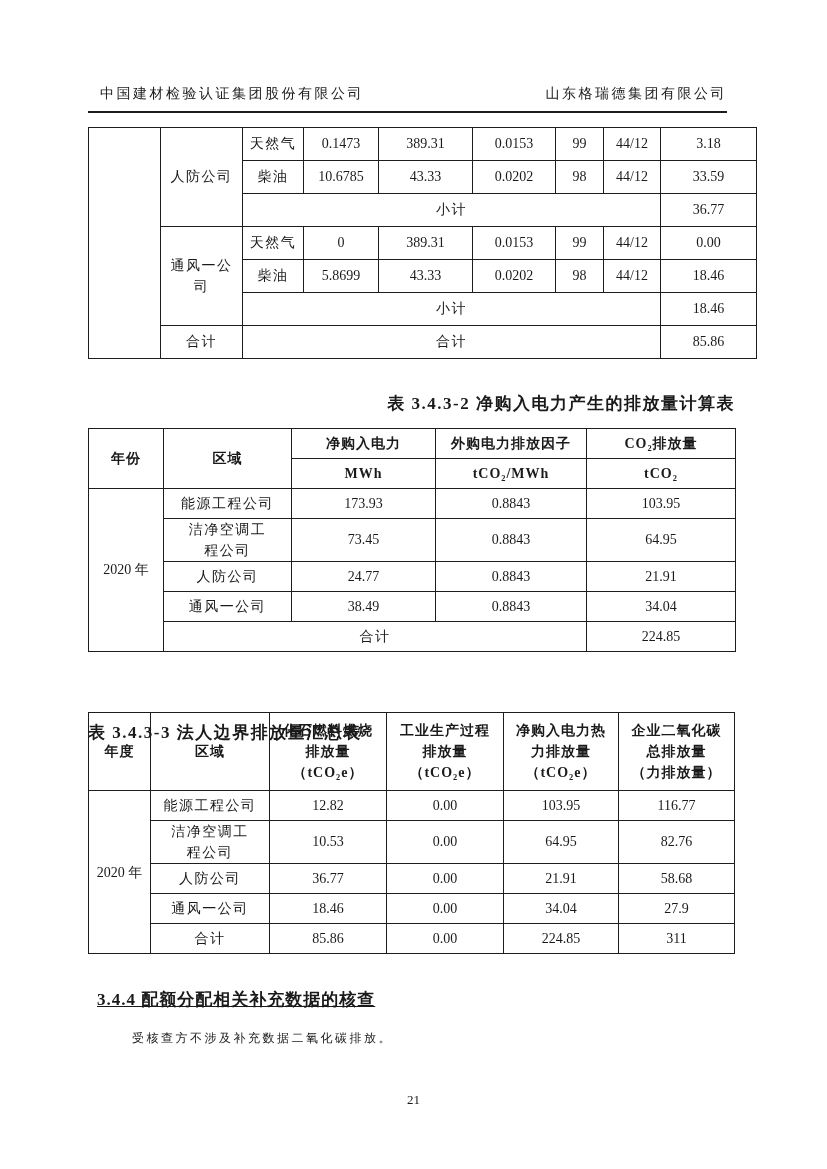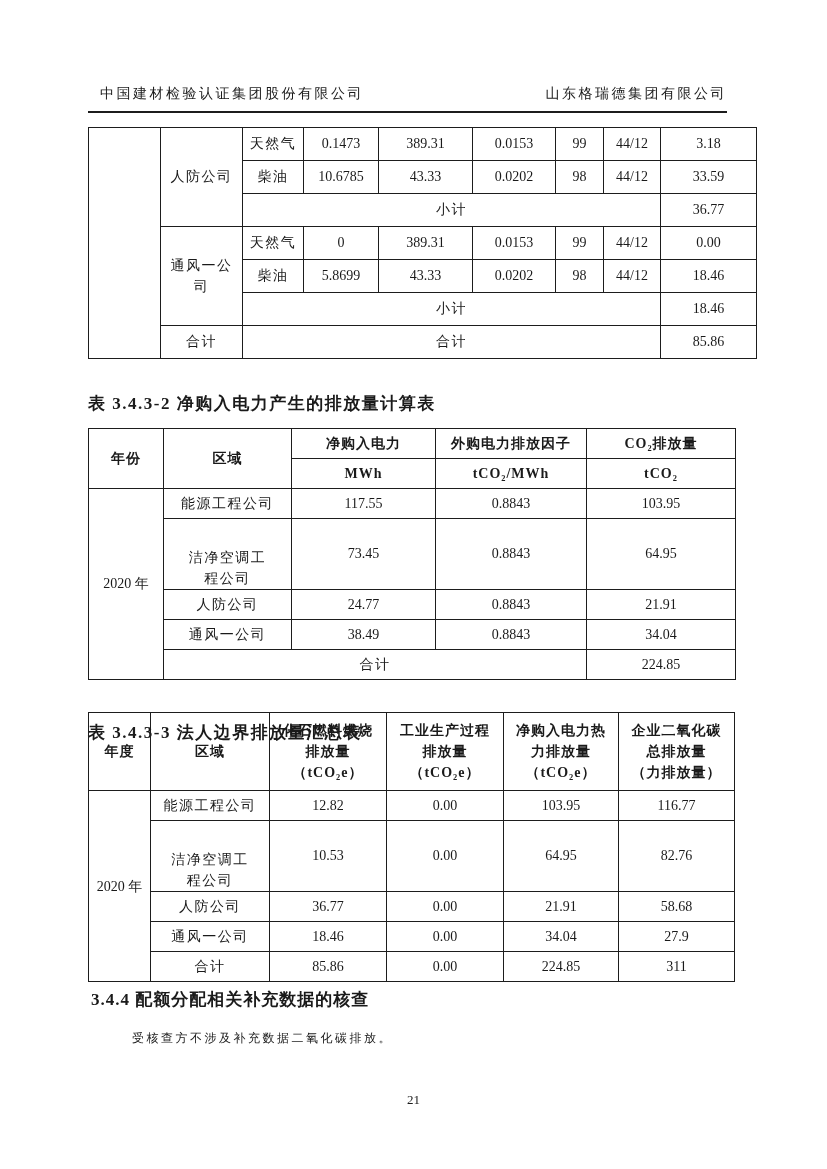--- a/index.html
+++ b/index.html
@@ -25,38 +25,38 @@
   table { border-collapse:collapse; table-layout:fixed; }
   td, th {
     border:1px solid #1d1d1d;
     text-align:center; vertical-align:middle;
     font-size:14px; padding:0 2px; overflow:hidden;
   }
   th { font-weight:bold; letter-spacing:1px; }
   .cjk { letter-spacing:1.5px; }
   .preline { white-space:pre-line; line-height:1.5; }
   .narrow { display:inline-block; max-width:62px; line-height:1.5; letter-spacing:1.5px; }
-  .narrow90 { display:inline-block; max-width:92px; line-height:1.5; letter-spacing:1.5px;margin-top:28px; }
+  .narrow90 { display:inline-block; max-width:92px; line-height:1.5; letter-spacing:1.5px; }
   .narrow44 { display:inline-block; max-width:46px; line-height:1.5; }
   
   .fuel-table      { position:absolute; top:127px; left:88px; }
   .fuel-table tr   { height:33px; }
   .elec-title      { position:absolute; top:392px; left:88px; width:647px;
-                     text-align:left; font-weight:bold; font-size:17px; letter-spacing:1.5px; }
+                     text-align:right; font-weight:bold; font-size:17px; letter-spacing:1.5px; }
   .elec-table      { position:absolute; top:428px; left:88px; }
   .sum-title       { position:absolute; top:680px; left:88px; width:646px;
                      font-weight:bold; font-size:17px; letter-spacing:1.5px;margin-top:41px; }
   .sum-table       { position:absolute; top:712px; left:88px; }
   tr.h30 { height:30px; }
   tr.h42 { height:42px; }
   tr.h78 { height:78px; }
   
   .section-heading {
-    position:absolute; top:988px; left:91px;
-    font-weight:bold; font-size:17px; letter-spacing:1px; white-space:nowrap;
+    position:absolute; top:988px; left:97px;
+    font-weight:bold; font-size:17px; letter-spacing:1px; white-space:nowrap;text-decoration:underline;
   }
   .section-paragraph {
     position:absolute; top:1030px; left:88px; right:88px;
     font-size:12px; letter-spacing:2.5px; text-indent:44px;
   }
   
   .page-footer {
     position:absolute; top:1092px; left:0; width:100%;
     text-align:center; font-size:13px;
   }
@@ -160,21 +160,21 @@
       <tr class="h30">
         <th>MWh</th>
         <th>tCO₂/MWh</th>
         <th>tCO₂</th>
       </tr>
     </thead>
     <tbody>
       <tr class="h30">
         <td rowspan="5">2020 年</td>
         <td class="cjk">能源工程公司</td>
-        <td>117.55</td>
+        <td>173.93</td>
         <td>0.8843</td>
         <td>103.95</td>
       </tr>
       <tr class="h42">
         <td><span class="narrow90">洁净空调工程公司</span></td>
         <td>73.45</td>
         <td>0.8843</td>
         <td>64.95</td>
       </tr>
       <tr class="h30">

